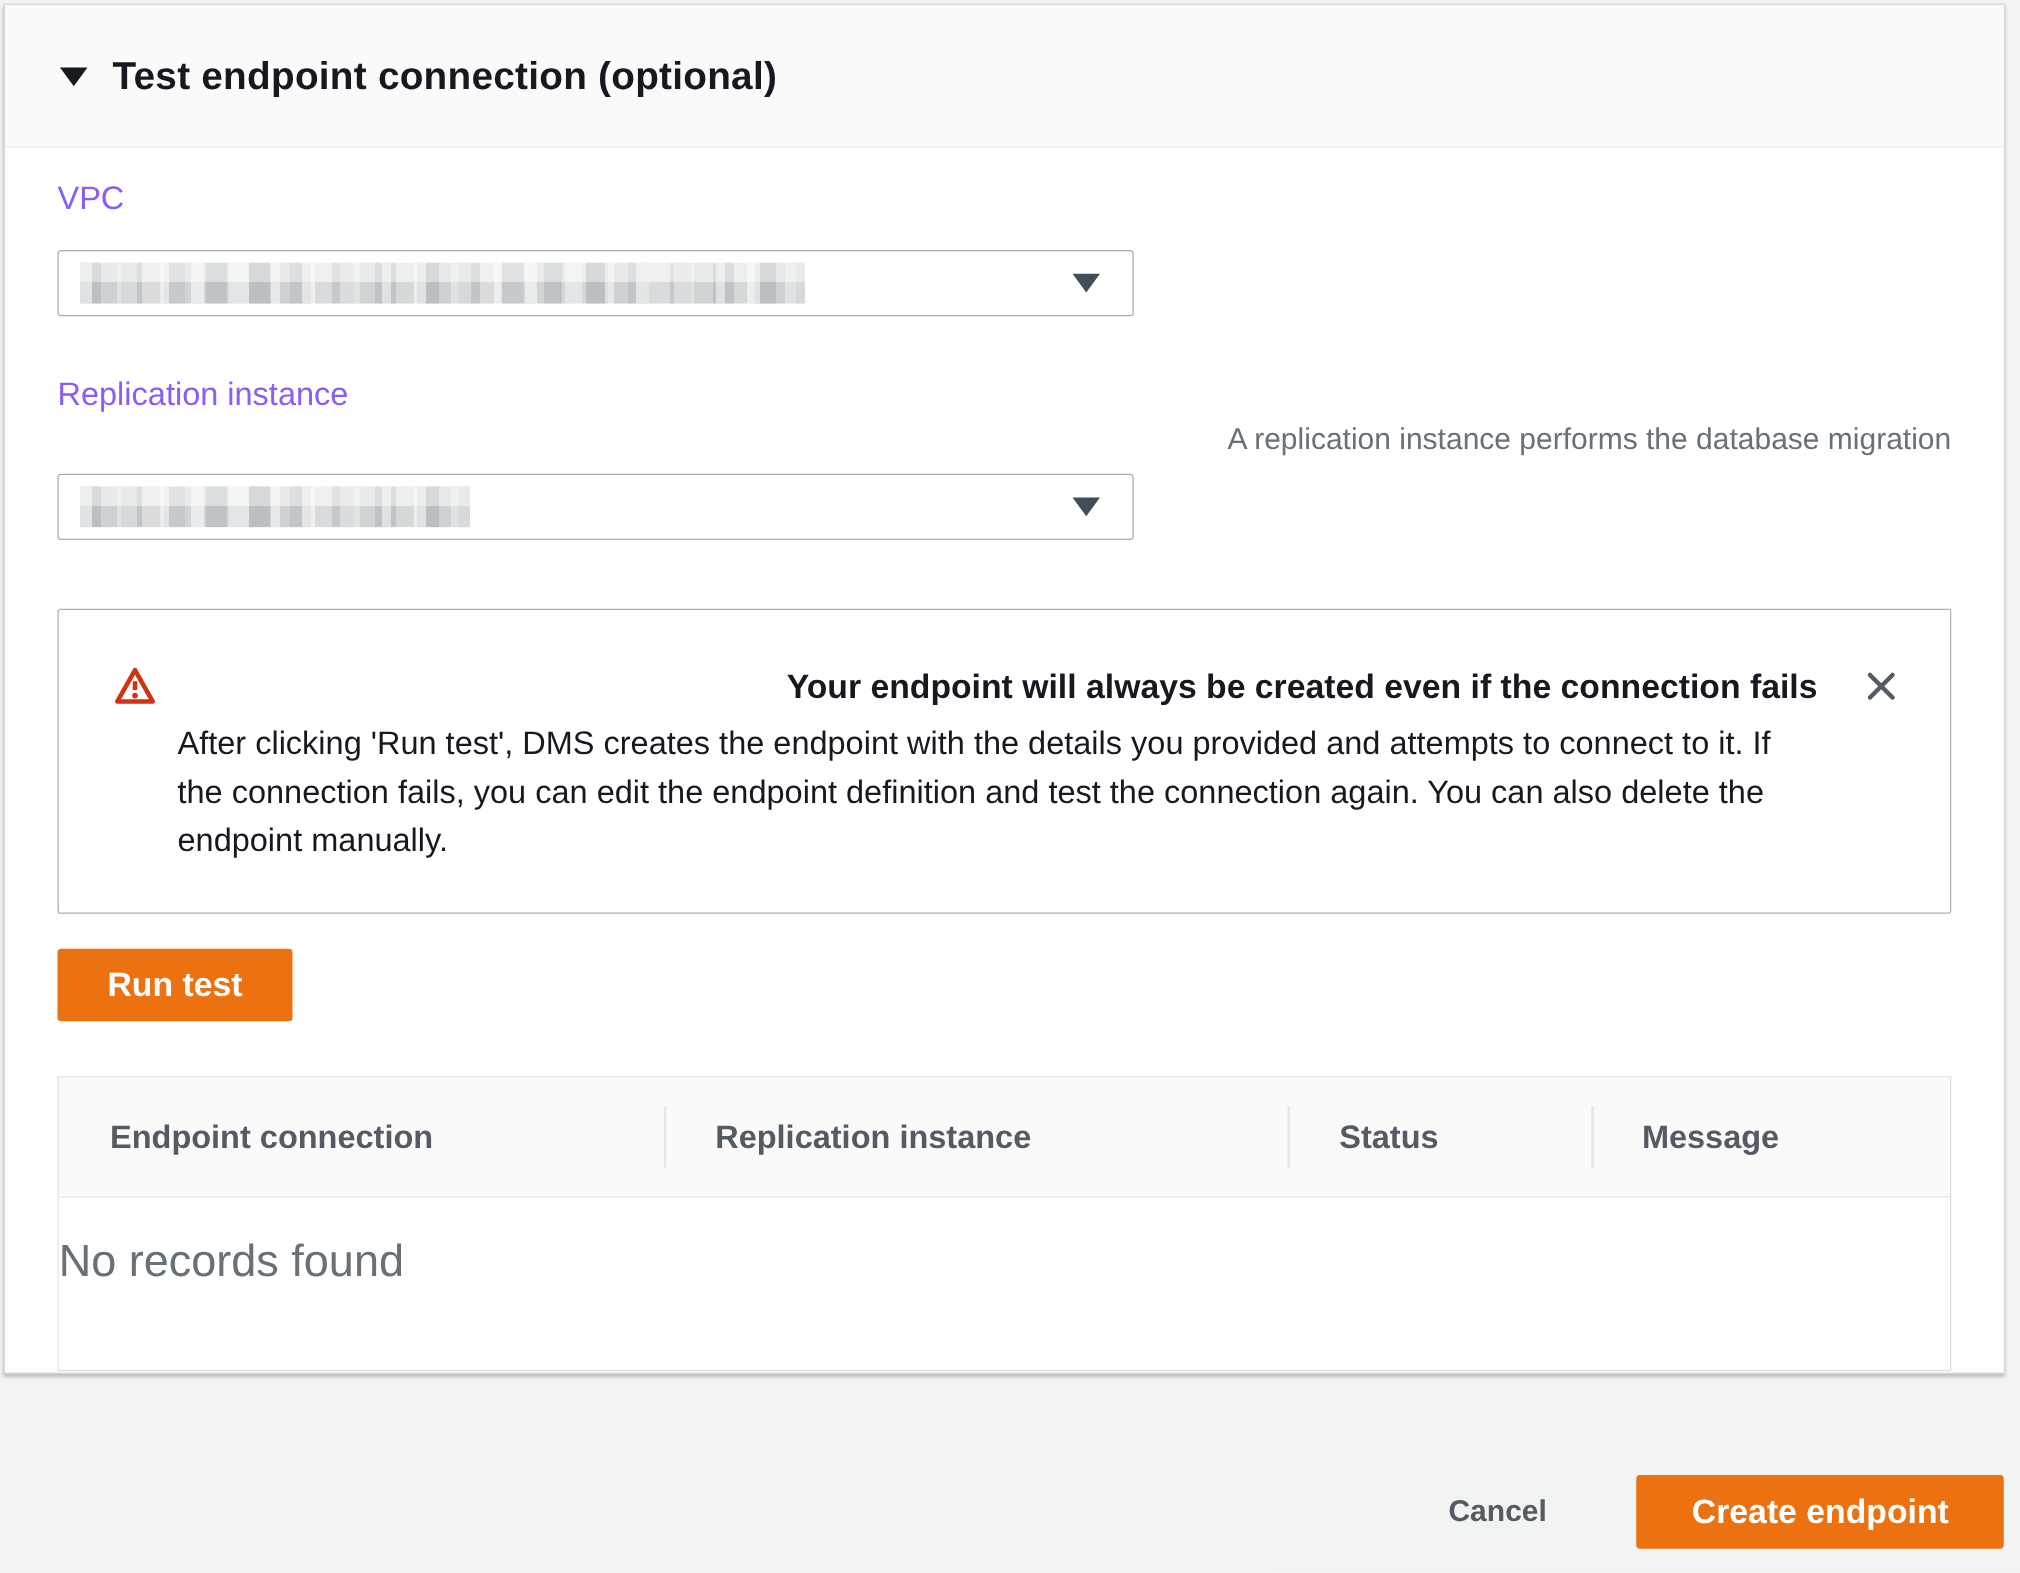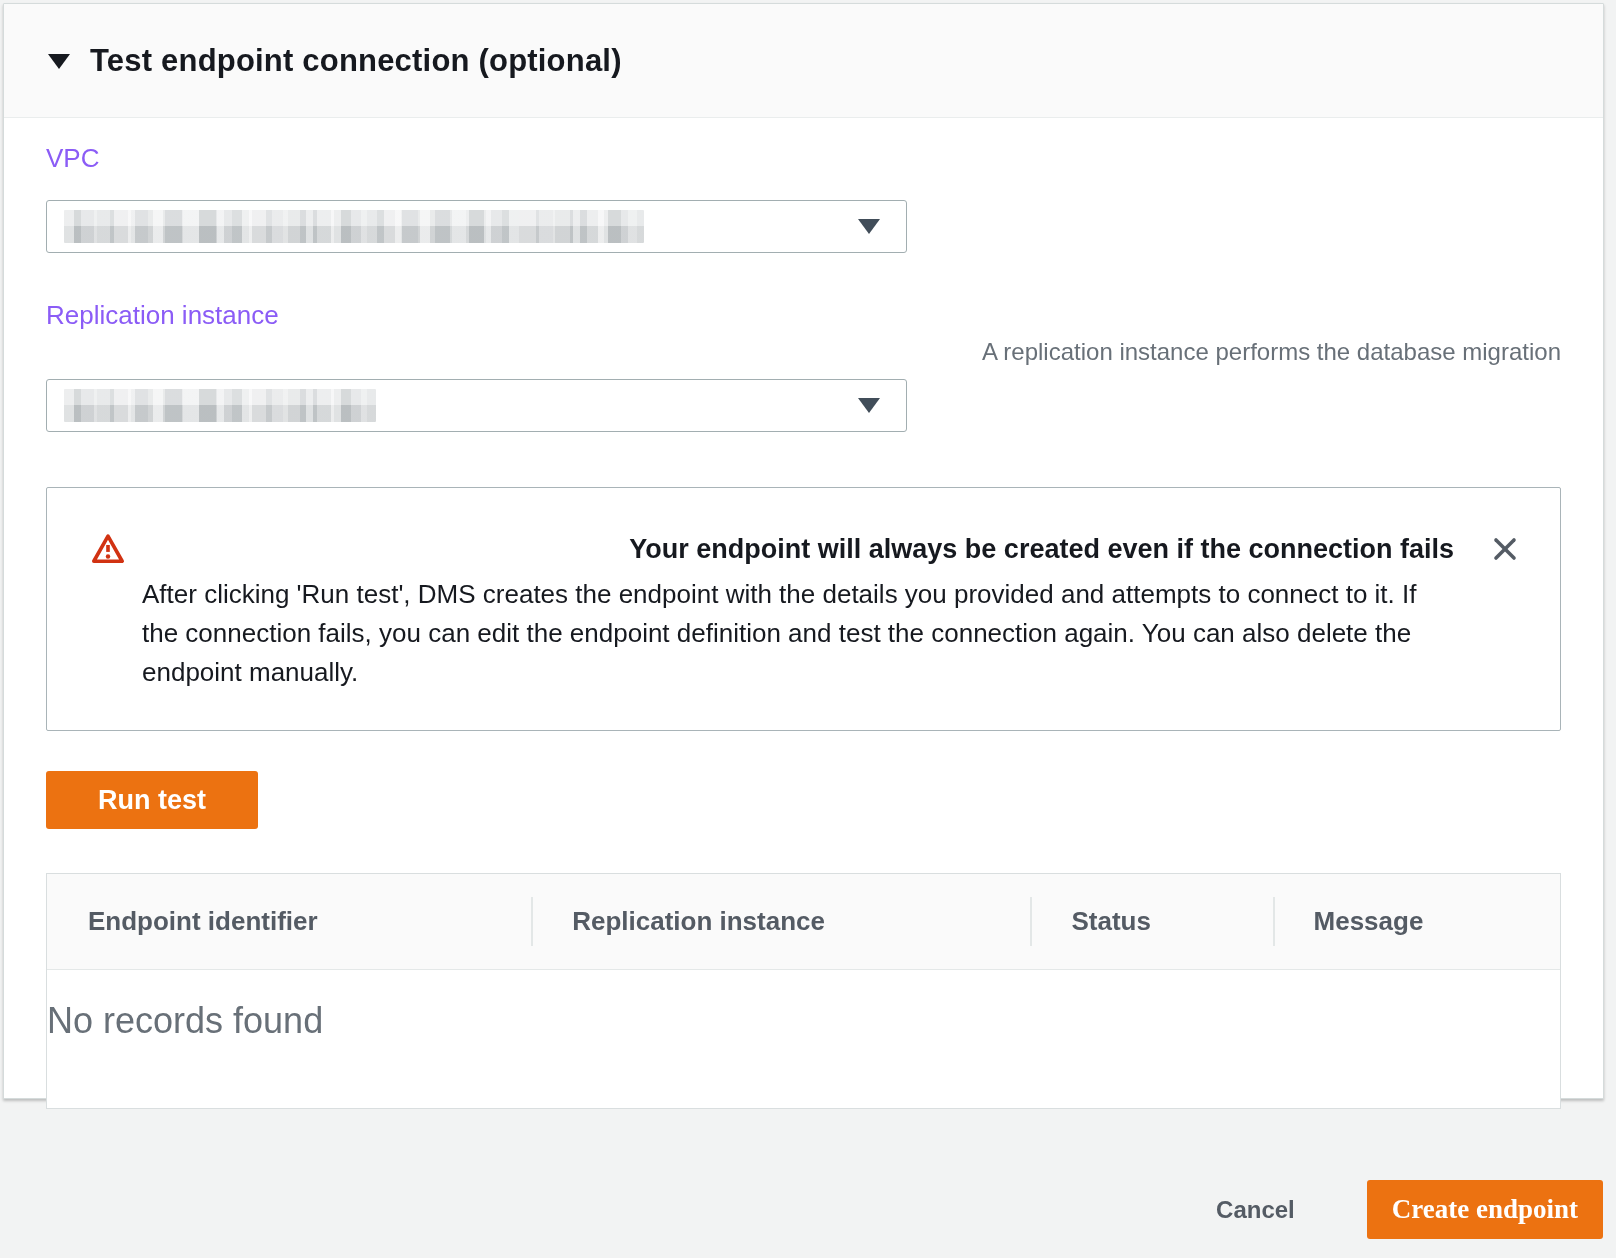--- a/index.html
+++ b/index.html
@@ -129,21 +129,21 @@
     height: 58px;
     background: #ec7211;
     color: #ffffff;
     font-family: "Liberation Sans", sans-serif;
     font-size: 27px;
     font-weight: bold;
     border: none;
     border-radius: 3px;
     cursor: pointer;
   }
-  .run-test { margin-top: 40px; padding: 0 52px; }
+  .run-test { margin-top: 28px; padding: 0 40px; }
 
   
   .results-table {
     margin-top: 44px;
     width: 100%;
     border: 1px solid #d9dedf;
     border-collapse: separate;
     border-spacing: 0;
   }
   .results-table thead th {
@@ -187,21 +187,21 @@
   }
   .btn-link {
     background: none; border: none;
     font-family: "Liberation Sans", sans-serif;
     font-size: 24px;
     font-weight: bold;
     color: #545b64;
     cursor: pointer;
     margin-right: 72px;
   }
-  .create-endpoint { padding: 0 25px; height: 59px; font-family: Liberation Serif, serif; }
+  .create-endpoint { padding: 0 44px; height: 59px; }
 </style>
 </head>
 <body>
 
 <div class="card">
 
   <div class="card-header">
     <span class="tri-down"></span>
     <span class="card-title">Test endpoint connection (optional)</span>
   </div>
@@ -241,21 +241,21 @@
           </svg>
         </span>
       </button>
     </div>
 
     <button class="btn-primary run-test">Run test</button>
 
     <table class="results-table">
       <thead>
         <tr>
-          <th class="col-1">Endpoint identifier</th>
+          <th class="col-1">Endpoint connection</th>
           <th class="col-2">Replication instance</th>
           <th class="col-3">Status</th>
           <th class="col-4">Message</th>
         </tr>
       </thead>
       <tbody>
         <tr>
           <td class="empty-cell" colspan="4">No records found</td>
         </tr>
       </tbody>

